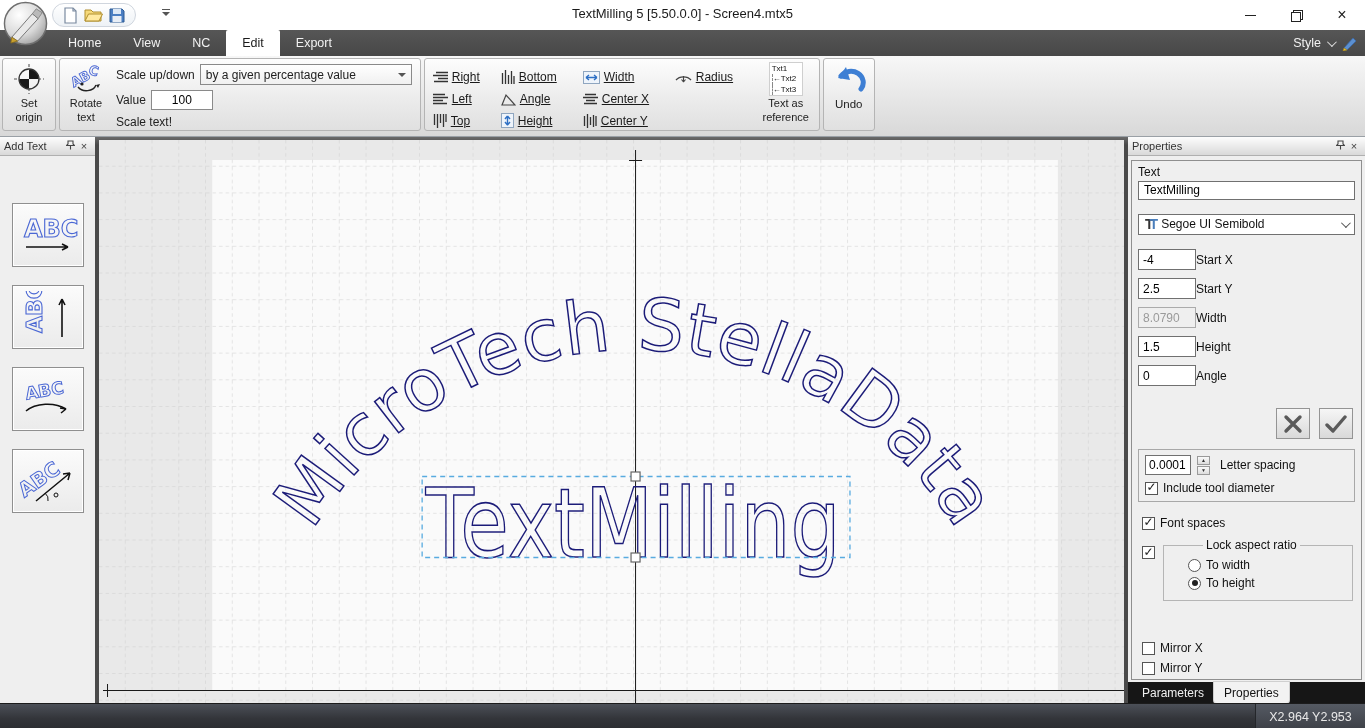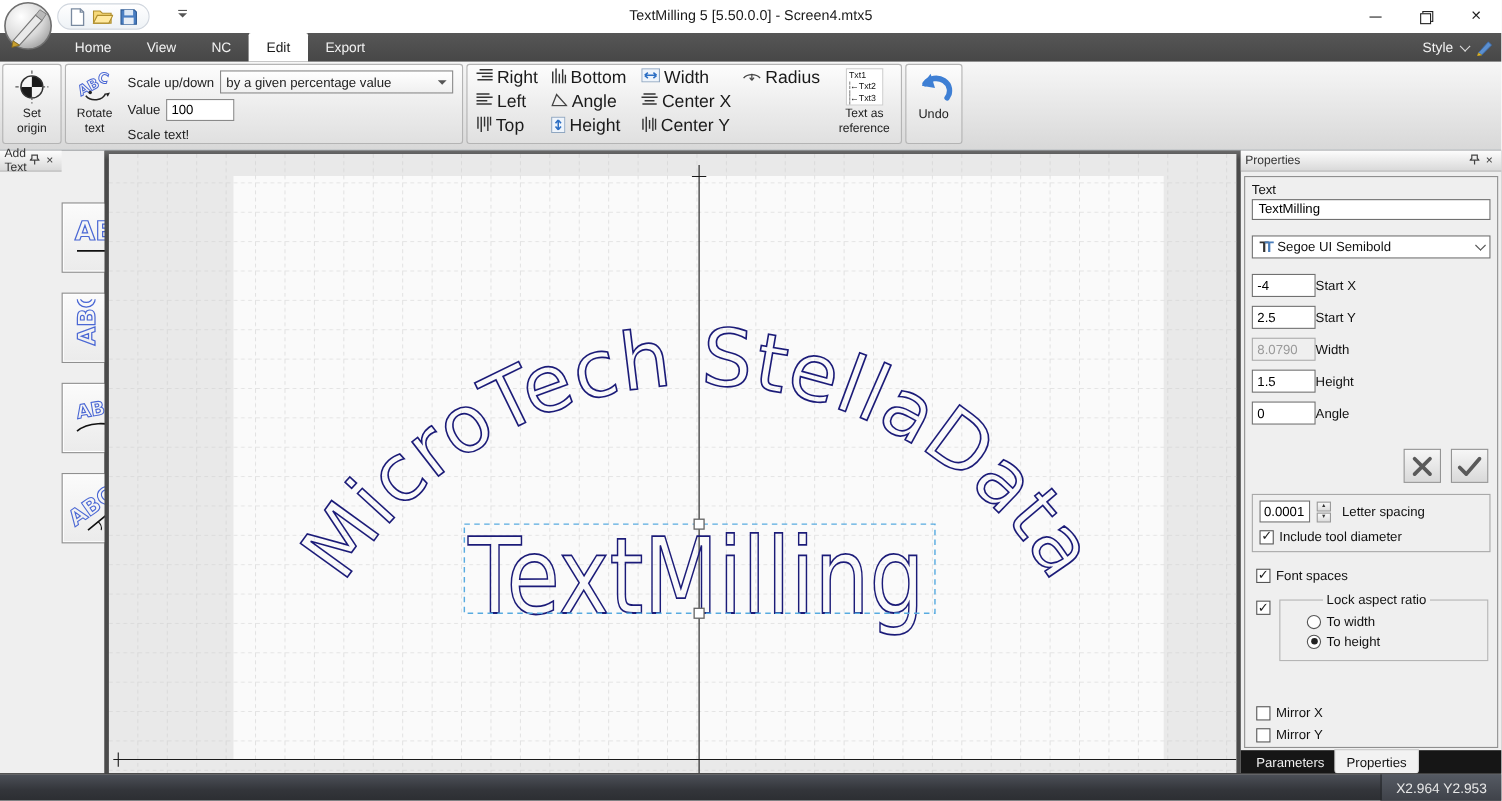--- a/index.html
+++ b/index.html
@@ -47,37 +47,37 @@
     padding-top:4px; cursor:pointer; }
   .big-btn .blabel { font-size:11px; color:#222; text-align:center; line-height:1.25; margin-top:2px; }
   .scale-col { display:flex; flex-direction:column; justify-content:flex-start; padding:5px 8px 0 4px; gap:5px; }
   .srow { display:flex; align-items:center; gap:5px; font-size:12px; color:#222; }
   .dropdown { width:212px; height:21px; border:1px solid #8a8a8a; background:linear-gradient(#ffffff,#f0f0f0);
     display:flex; align-items:center; font-size:12px; padding:0 5px; cursor:pointer; }
   .dropdown .dd-text { flex:1; }
   .dd-arrow { width:0; height:0; border-left:4px solid transparent; border-right:4px solid transparent;
     border-top:4px solid #555; }
   .val-input { width:62px; height:20px; border:1px solid #8a8a8a; background:#fff; font-size:12px;
-    padding:0 4px; font-family:"Liberation Sans",sans-serif; }
+    padding:0 4px; font-family:"Liberation Sans",sans-serif;text-align:center; }
   .scale-text-btn { font-size:12px; color:#222; cursor:pointer; width:max-content; }
 
   .align-grid { display:grid; grid-template-columns:68px 82px 92px 78px;
     grid-auto-rows:22px; align-content:start; padding:3px 2px 0 6px; }
-  .abtn { display:flex; align-items:flex-start; gap:4px; font-size:16px; color:#1a1a1a; cursor:pointer; padding:0 2px; }
+  .abtn { display:flex; align-items:flex-end; gap:4px; font-size:12px; color:#1a1a1a; cursor:pointer; padding:0 2px;text-decoration:underline; }
   .abtn svg { flex:none; }
   .ref-btn { width:66px; display:flex; flex-direction:column; align-items:center; padding-top:3px; cursor:pointer; }
   .ref-icon { width:34px; height:34px; background:#fff; border:1px solid #cfcfcf; font-size:8px;
     line-height:1.3; padding:1px 0 0 2px; color:#111; font-family:"Liberation Sans",sans-serif; }
   .ref-label { font-size:11px; text-align:center; line-height:1.25; margin-top:1px; color:#222; }
   .undo-btn { width:50px; display:flex; flex-direction:column; align-items:center; padding-top:6px; cursor:pointer; }
   .undo-btn .blabel { font-size:11.5px; color:#222; margin-top:3px; }
 
   
   .main-row { display:flex; height:566px; background:#4f4f4f; }
-  .left-panel { width:95px; background:#efefef; display:flex; }
+  .left-panel { width:95px; background:#efefef; display:flex; flex-direction:column; }
   .panel-header { height:19px; background:linear-gradient(#fdfdfd,#d9d9d9); border-bottom:1px solid #b0b0b0;
     display:flex; align-items:center; font-size:11px; color:#333; padding:0 4px; }
   .panel-header .ph-title { flex:1; }
   .ph-ic { width:14px; text-align:center; color:#444; font-size:11px; cursor:pointer; }
   .addtext-body { flex:1; padding-top:47px; display:flex; flex-direction:column; align-items:center; gap:18px; }
   .atx-btn { width:72px; height:64px; border:1px solid #8f8f8f; background:linear-gradient(#fbfbfb,#ebebeb);
     box-shadow:inset 0 0 0 1px #fff; display:flex; align-items:center; justify-content:center; cursor:pointer; }
 
   .canvas-wrap { flex:1; padding:3px 4px 0 4px; background:linear-gradient(#6a6a6a,#4a4a4a 8px); }
   .canvas { width:100%; height:100%; background:#e9e9e9; position:relative; }

